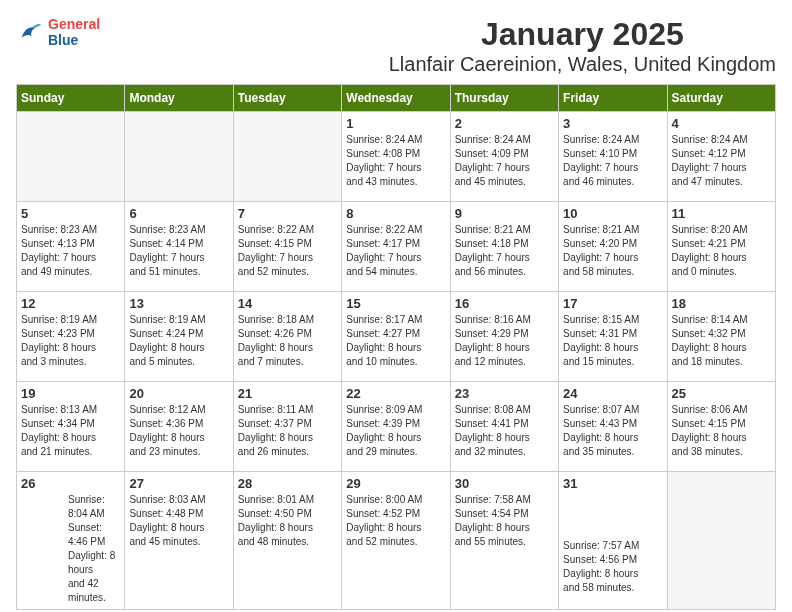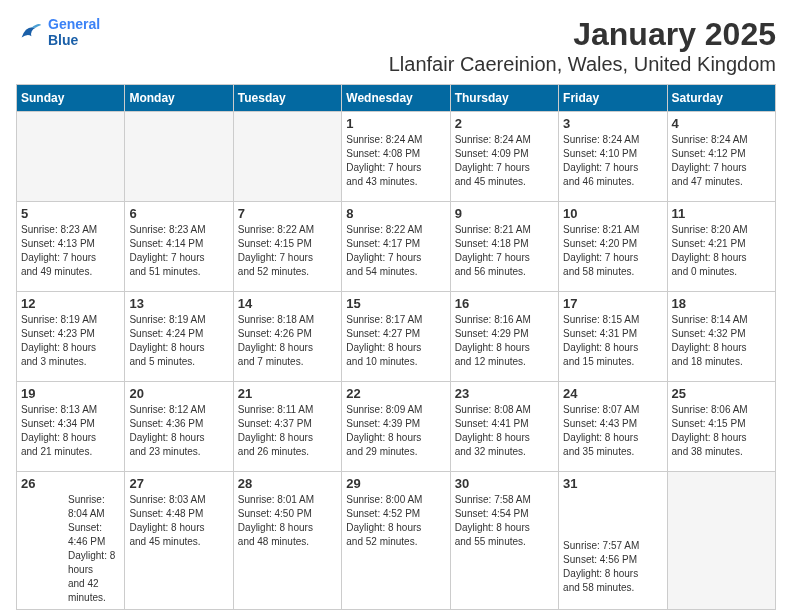--- a/index.html
+++ b/index.html
@@ -20,45 +20,45 @@
       display: flex;
       align-items: center;
       gap: 4px;
     }
     .logo-text {
       display: flex;
       flex-direction: column;
       font-size: 14px;
       font-weight: bold;
     }
-    .logo-general { color: #3b82f6; }
+    .logo-general { color: #ef4444; }
     .logo-blue { color: #1a5fa8; }
     .logo-bird {
       width: 28px;
       height: 28px;
     }
     .title-area {
-      text-align: right;
+      text-align: center;
     }
     .month-title {
       font-size: 32px;
       font-weight: bold;
       color: #333;
     }
     .location-title {
       font-size: 20px;
       color: #333;
     }
     .calendar {
       width: 100%;
       border-collapse: collapse;
       font-size: 11px;
     }
     .calendar th {
-      background-color: #0369a1;
+      background-color: #4d7c0f;
       color: #fff;
       padding: 6px 4px;
       text-align: left;
       font-size: 12px;
       border: 1px solid #ccc;
     }
     .calendar td {
       border: 1px solid #ccc;
       vertical-align: top;
       padding: 4px;

